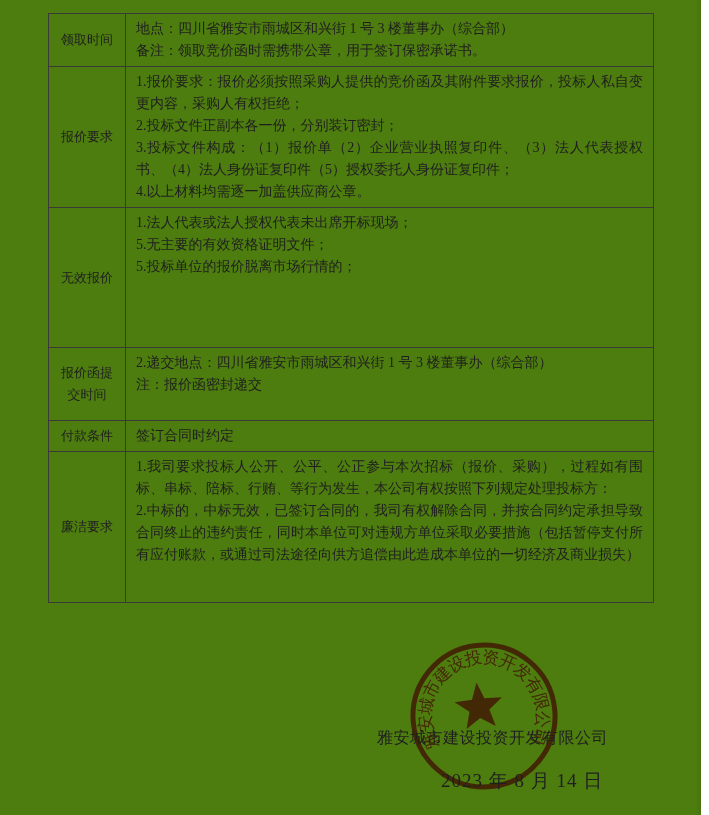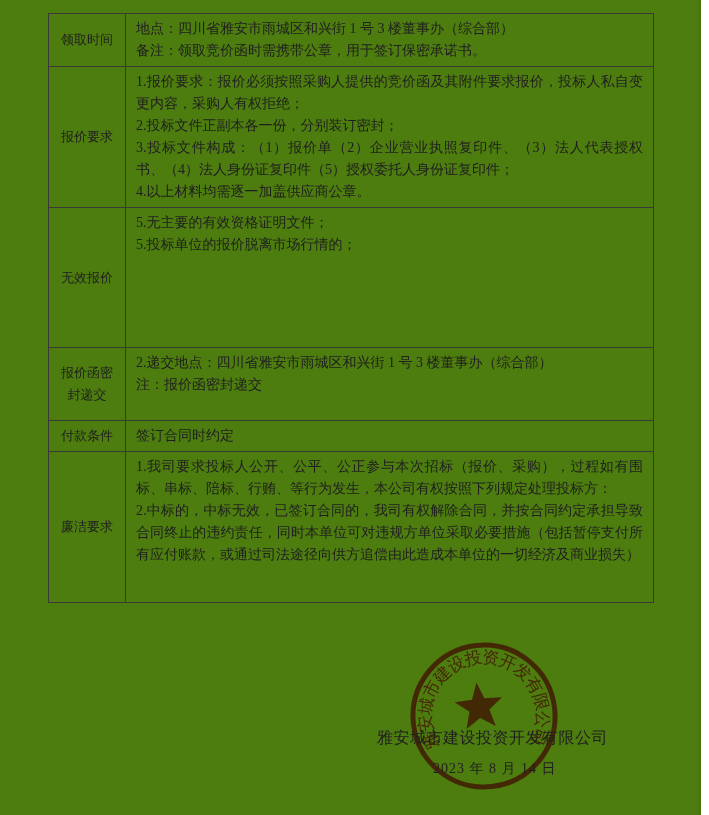--- a/index.html
+++ b/index.html
@@ -46,21 +46,21 @@
     margin:0;
     text-align:justify;
   }
   .signature-block{position:absolute;left:0;top:0;width:709px;height:815px;pointer-events:none;}
   .company-name{
     position:absolute;left:377px;top:728px;
     font-size:16px;letter-spacing:0.5px;margin:0;
   }
   .signature-date{
     position:absolute;left:433px;top:760px;
-    font-size:14px;letter-spacing:1px;margin:0;
+    font-size:19px;letter-spacing:1px;margin:8px;
   }
   .stamp{
     position:absolute;left:406px;top:638px;
     width:156px;height:156px;
     opacity:0.88;
     mix-blend-mode:multiply;
     transform:rotate(-6deg);
   }
   .stamp circle{stroke:var(--stamp-color,#d9392e);}
   .stamp polygon{fill:var(--stamp-color,#d9392e);}
@@ -84,26 +84,27 @@
       <div class="content-cell">
           <p>1.报价要求：报价必须按照采购人提供的竞价函及其附件要求报价，投标人私自变更内容，采购人有权拒绝；</p>
           <p>2.投标文件正副本各一份，分别装订密封；</p>
           <p>3.投标文件构成：（1）报价单（2）企业营业执照复印件、（3）法人代表授权书、（4）法人身份证复印件（5）授权委托人身份证复印件；</p>
           <p>4.以上材料均需逐一加盖供应商公章。</p>
         </div>
     </div>
       <div class="row" style="min-height: 140px;">
       <div class="label-cell">无效报价</div>
       <div class="content-cell">
+          <p>1.法人代表或法人授权代表未出席开标现场；</p>
           <p>5.无主要的有效资格证明文件；</p>
           <p>5.投标单位的报价脱离市场行情的；</p>
         </div>
     </div>
       <div class="row" style="min-height: 73px;">
-      <div class="label-cell">报价函密封递交</div>
+      <div class="label-cell">报价函提交时间</div>
       <div class="content-cell">
           <p>2.递交地点：四川省雅安市雨城区和兴街 1 号 3 楼董事办（综合部）</p>
           <p>注：报价函密封递交</p>
         </div>
     </div>
       <div class="row" style="min-height: 29px;">
       <div class="label-cell">付款条件</div>
       <div class="content-cell">
           <p>签订合同时约定</p>
         </div>

